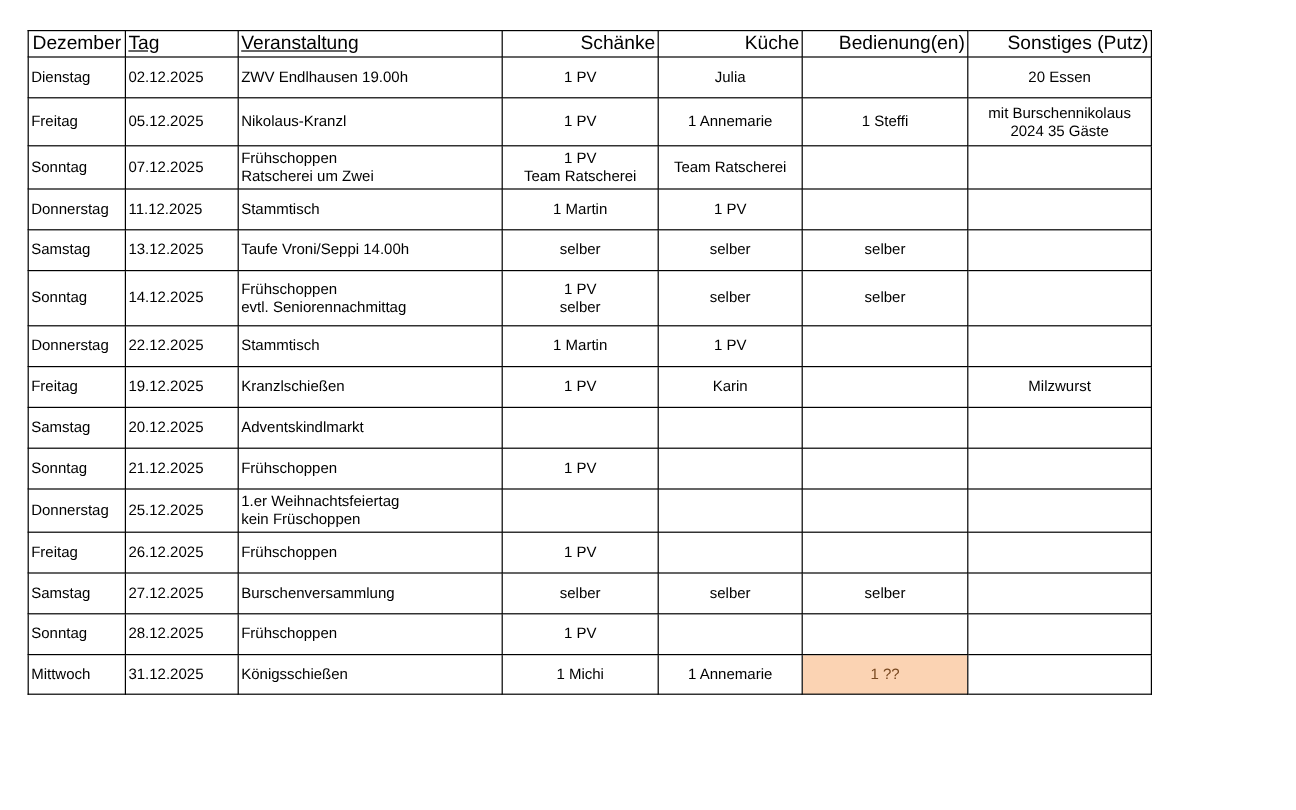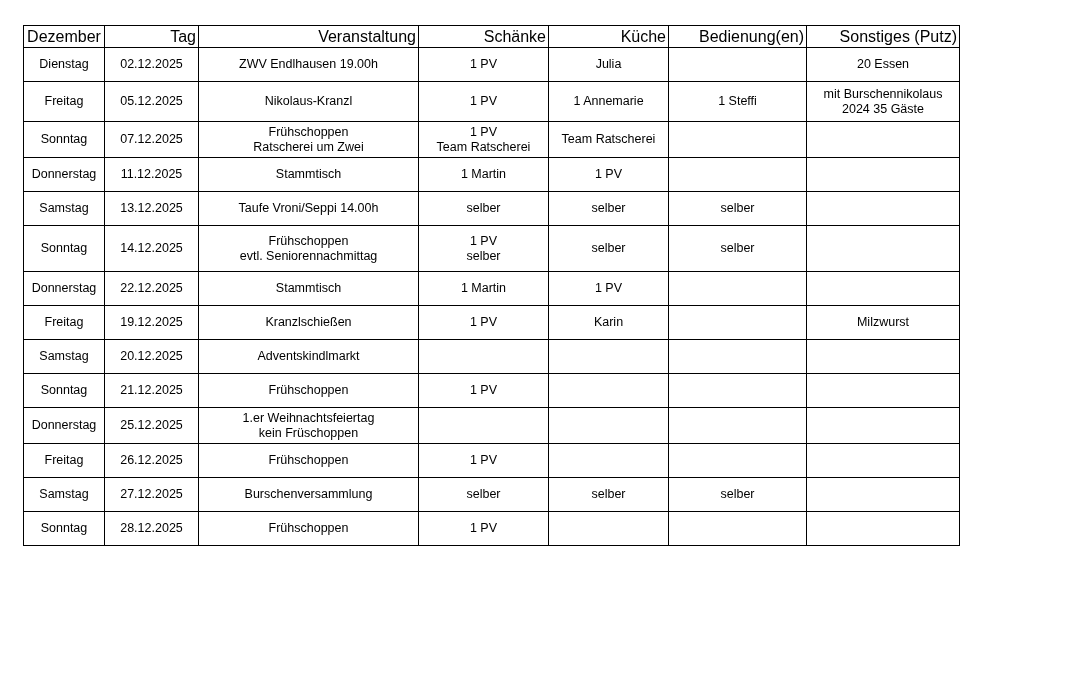--- a/index.html
+++ b/index.html
@@ -2,23 +2,23 @@
 <html><head>
 <meta charset="utf-8">
 <style>
   html, body { margin:0; padding:0; background:#ffffff; }
   body { width:1080px; height:675px; position:relative; overflow:hidden; font-family:"Liberation Sans", sans-serif; color:#000; }
   .title-clip { position:absolute; left:500px; top:-8px; width:80px; height:10px; font-size:11px; color:#000; text-align:center; overflow:hidden; }
   table.sched { position:absolute; left:23px; top:25px; border-collapse:collapse; table-layout:fixed; }
   table.sched td, table.sched th { border:1.5px solid #000; padding:0 2px; font-size:12.5px; line-height:15px; vertical-align:middle; overflow:hidden; white-space:nowrap; }
   table.sched th { font-weight:normal; font-size:16px; height:21px; }
   th.c0 { font-size:14px; }
-  th.c1, th.c2 { text-align:right; }
+  th.c1, th.c2 { text-align:left;text-decoration:underline; }
   th.c3, th.c4, th.c5, th.c6 { text-align:right; }
-  td.weekday, td.date, td.event { text-align:center; }
+  td.weekday, td.date, td.event { }
   td.weekday, td.date { font-size:13px; }
   td.left { text-align:center; }
   td.bottom { vertical-align:bottom; padding-bottom:1px; }
   td.highlight { background:#fbd3b3; color:#7a4a22; }
   .line { display:block; }
 </style>
 </head>
 <body>
 
 <div class="title-clip"></div>
@@ -310,14 +310,33 @@
         <td class="left">
           <span class="line">&nbsp;</span>
         </td>
         <td class="left">
           <span class="line">&nbsp;</span>
         </td>
         <td class="left">
           <span class="line">&nbsp;</span>
         </td>
       </tr>
+      <tr style="height: 33px;">
+        <td class="weekday">Mittwoch</td>
+        <td class="date">31.12.2025</td>
+        <td class="event">
+          <span class="line">Königsschießen</span>
+        </td>
+        <td class="left">
+          <span class="line">1 Michi</span>
+        </td>
+        <td class="left">
+          <span class="line">1 Annemarie</span>
+        </td>
+        <td class="left highlight">
+          <span class="line">1 ??</span>
+        </td>
+        <td class="left">
+          <span class="line">&nbsp;</span>
+        </td>
+      </tr>
     </tbody>
 </table>
 
 </body></html>

